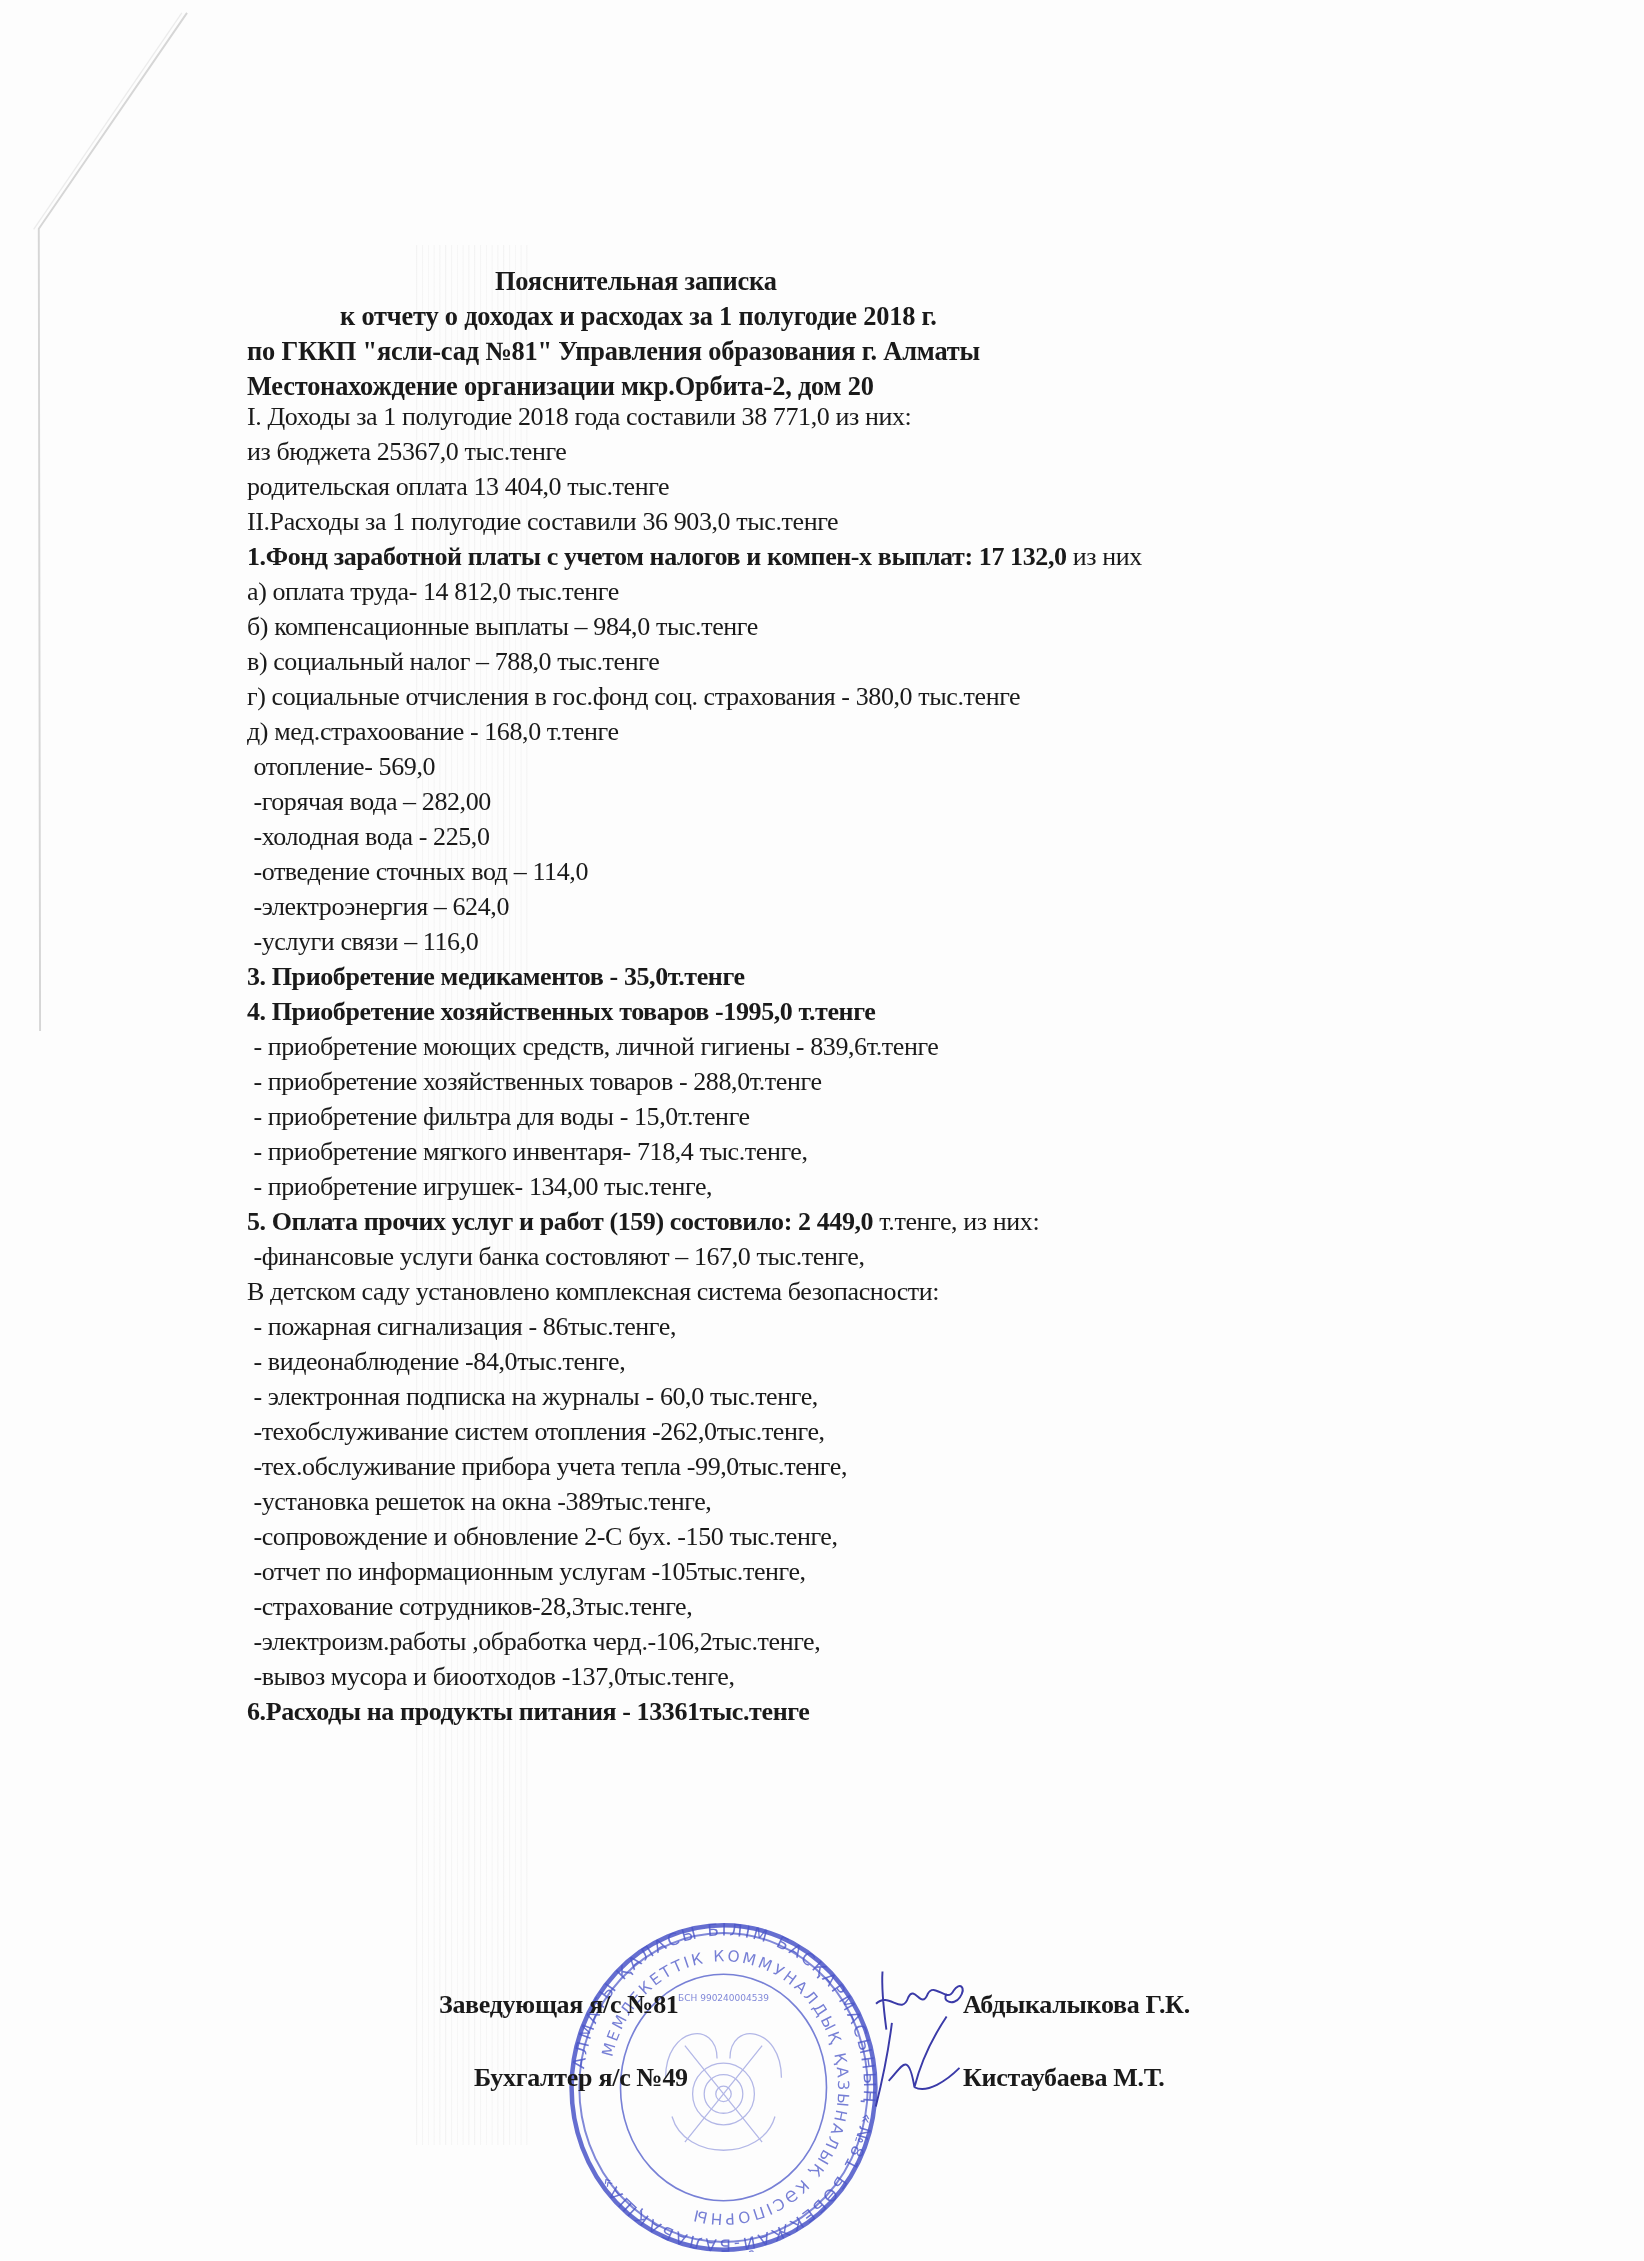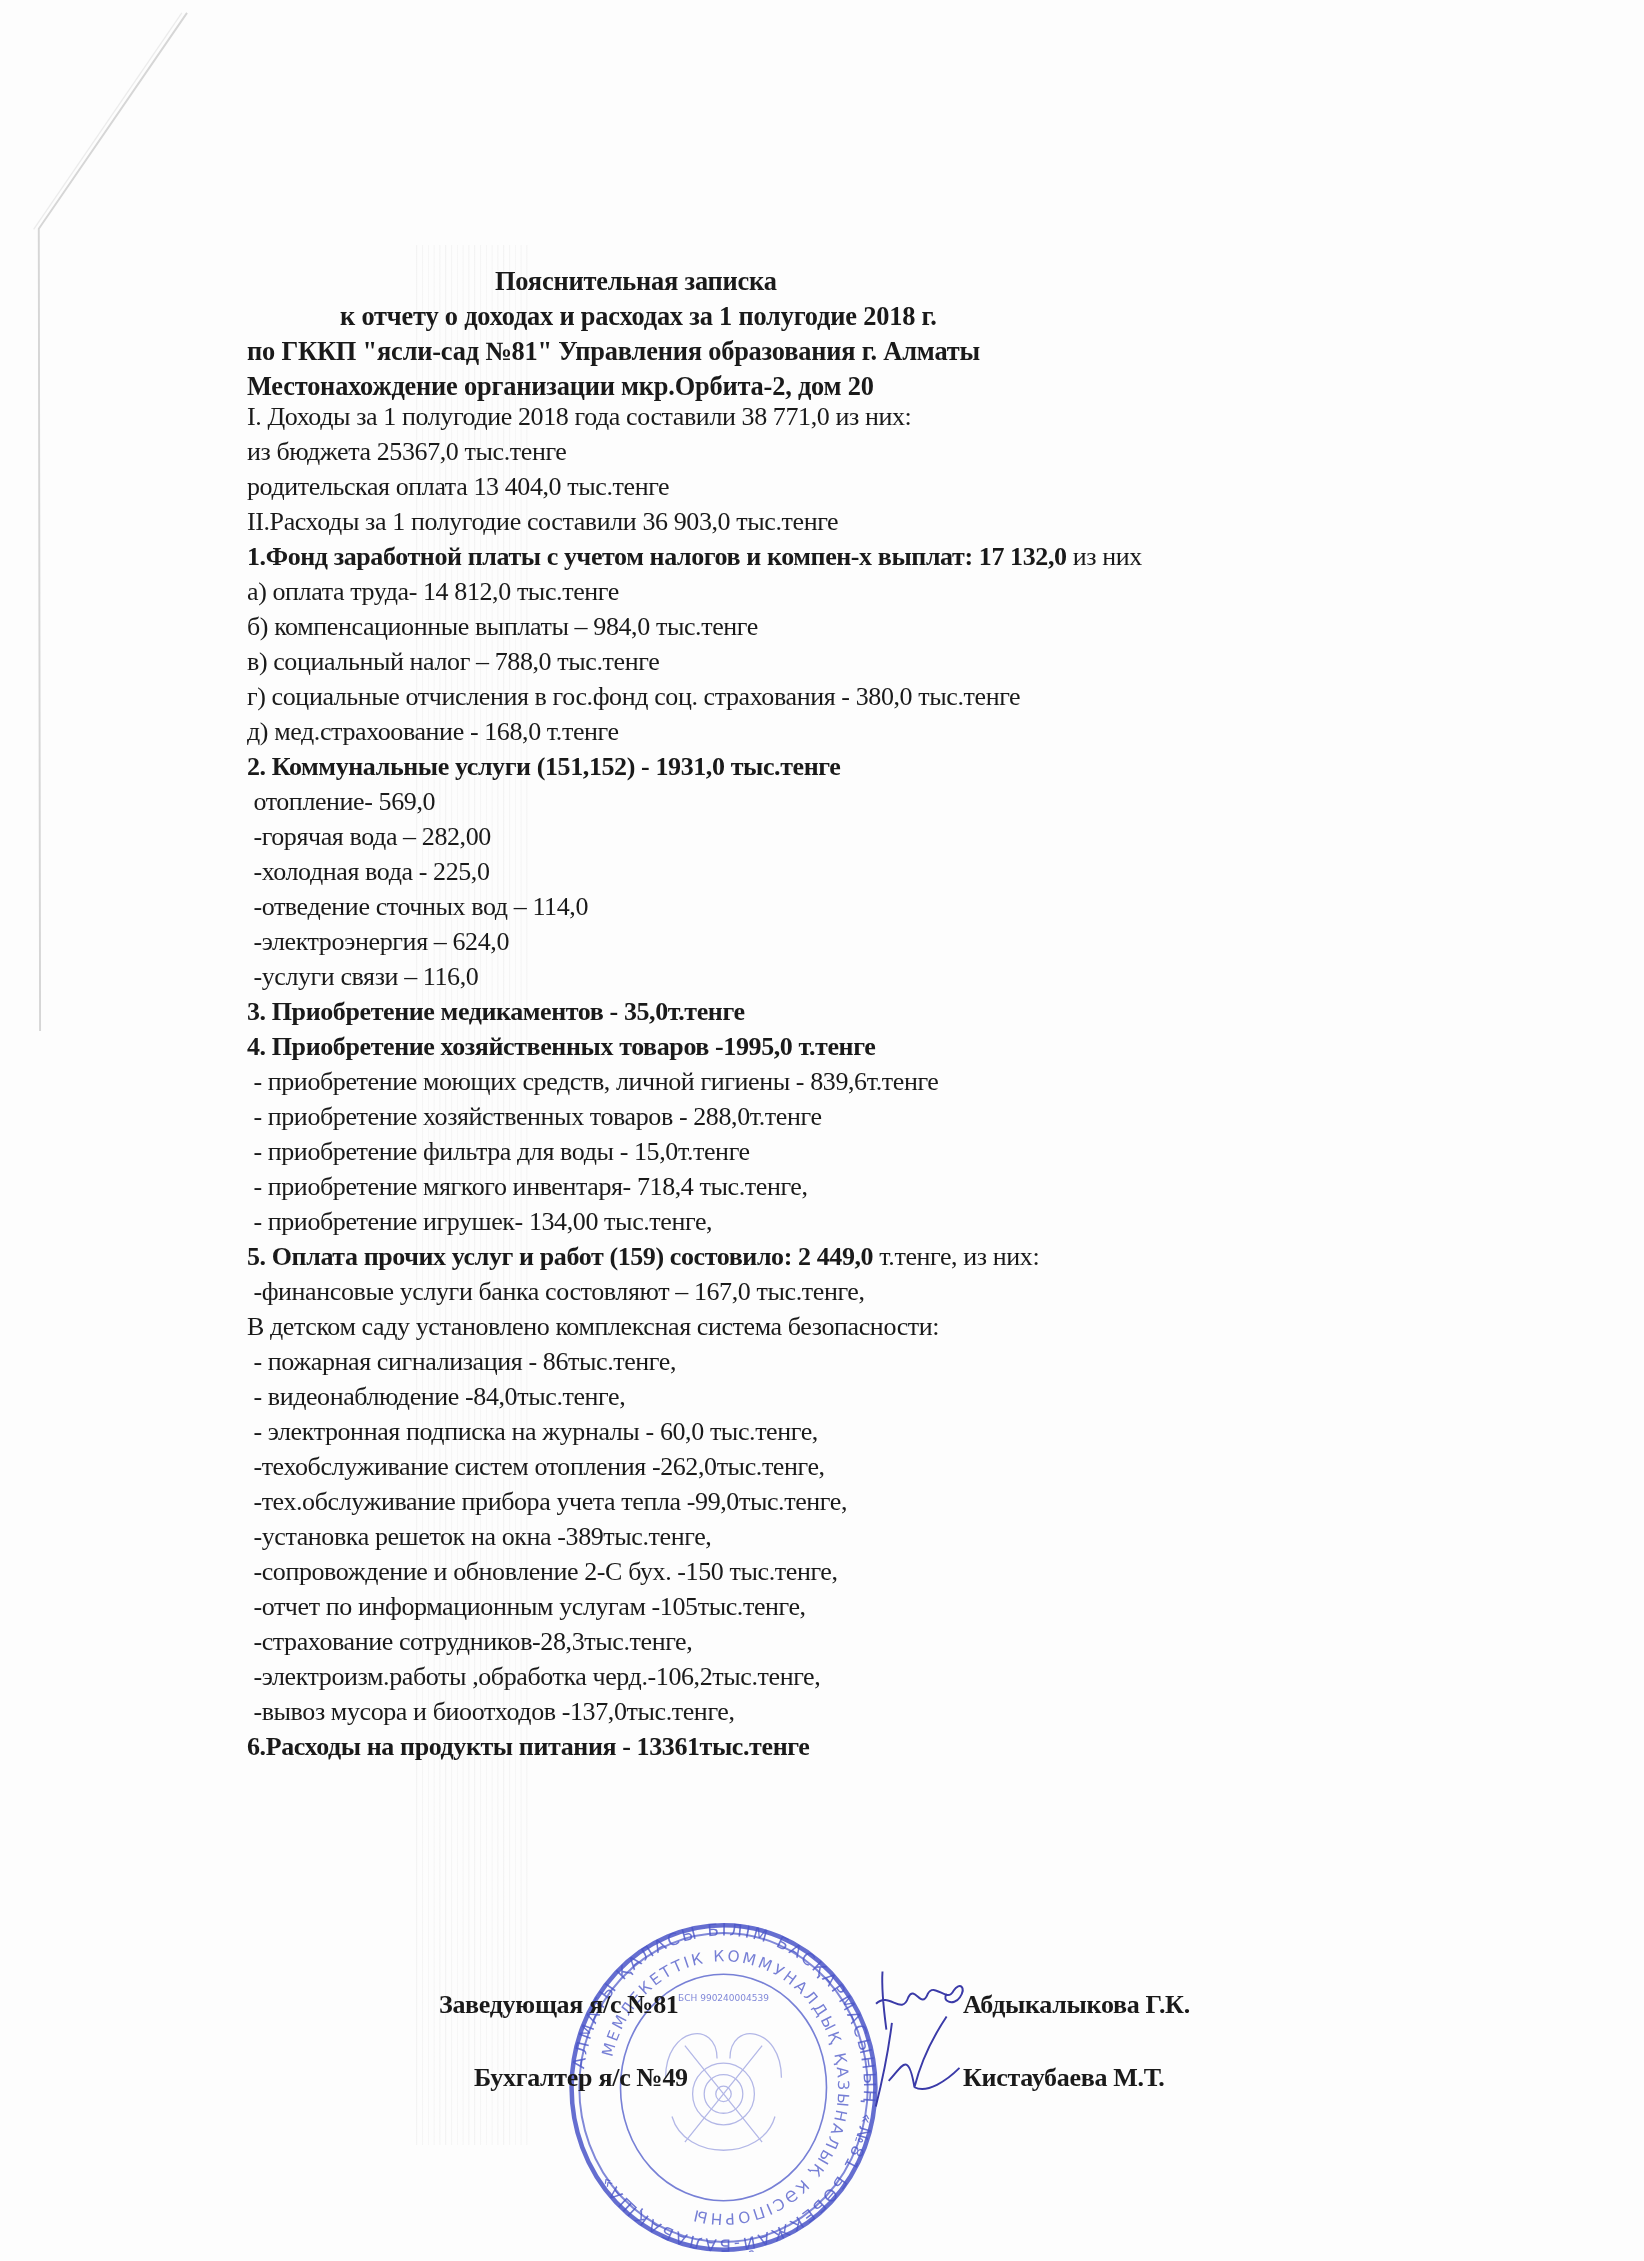--- a/index.html
+++ b/index.html
@@ -64,21 +64,20 @@
 
     <div class="line">
       <span class="b">1.Фонд заработной платы с учетом налогов и компен-х выплат: 17 132,0</span><span class="n"> из них</span>
     </div>
     <div class="line">а) оплата труда- 14 812,0 тыс.тенге</div>
     <div class="line">б) компенсационные выплаты – 984,0 тыс.тенге</div>
     <div class="line">в) социальный налог – 788,0 тыс.тенге</div>
     <div class="line">г) социальные отчисления в гос.фонд соц. страхования - 380,0 тыс.тенге</div>
     <div class="line">д) мед.страхоование - 168,0 т.тенге</div>
 
-    <div class="line bold">2. Коммунальные услуги (151,152) - 1931,0 тыс.тенге</div>
     <div class="line indent"> отопление- 569,0</div>
     <div class="line indent"> -горячая вода – 282,00</div>
     <div class="line indent"> -холодная вода -  225,0</div>
     <div class="line indent"> -отведение сточных вод – 114,0</div>
     <div class="line indent"> -электроэнергия – 624,0</div>
     <div class="line indent"> -услуги связи – 116,0</div>
 
     <div class="line bold">3. Приобретение медикаментов - 35,0т.тенге</div>
 
     <div class="line bold">4. Приобретение хозяйственных товаров -1995,0 т.тенге</div>

